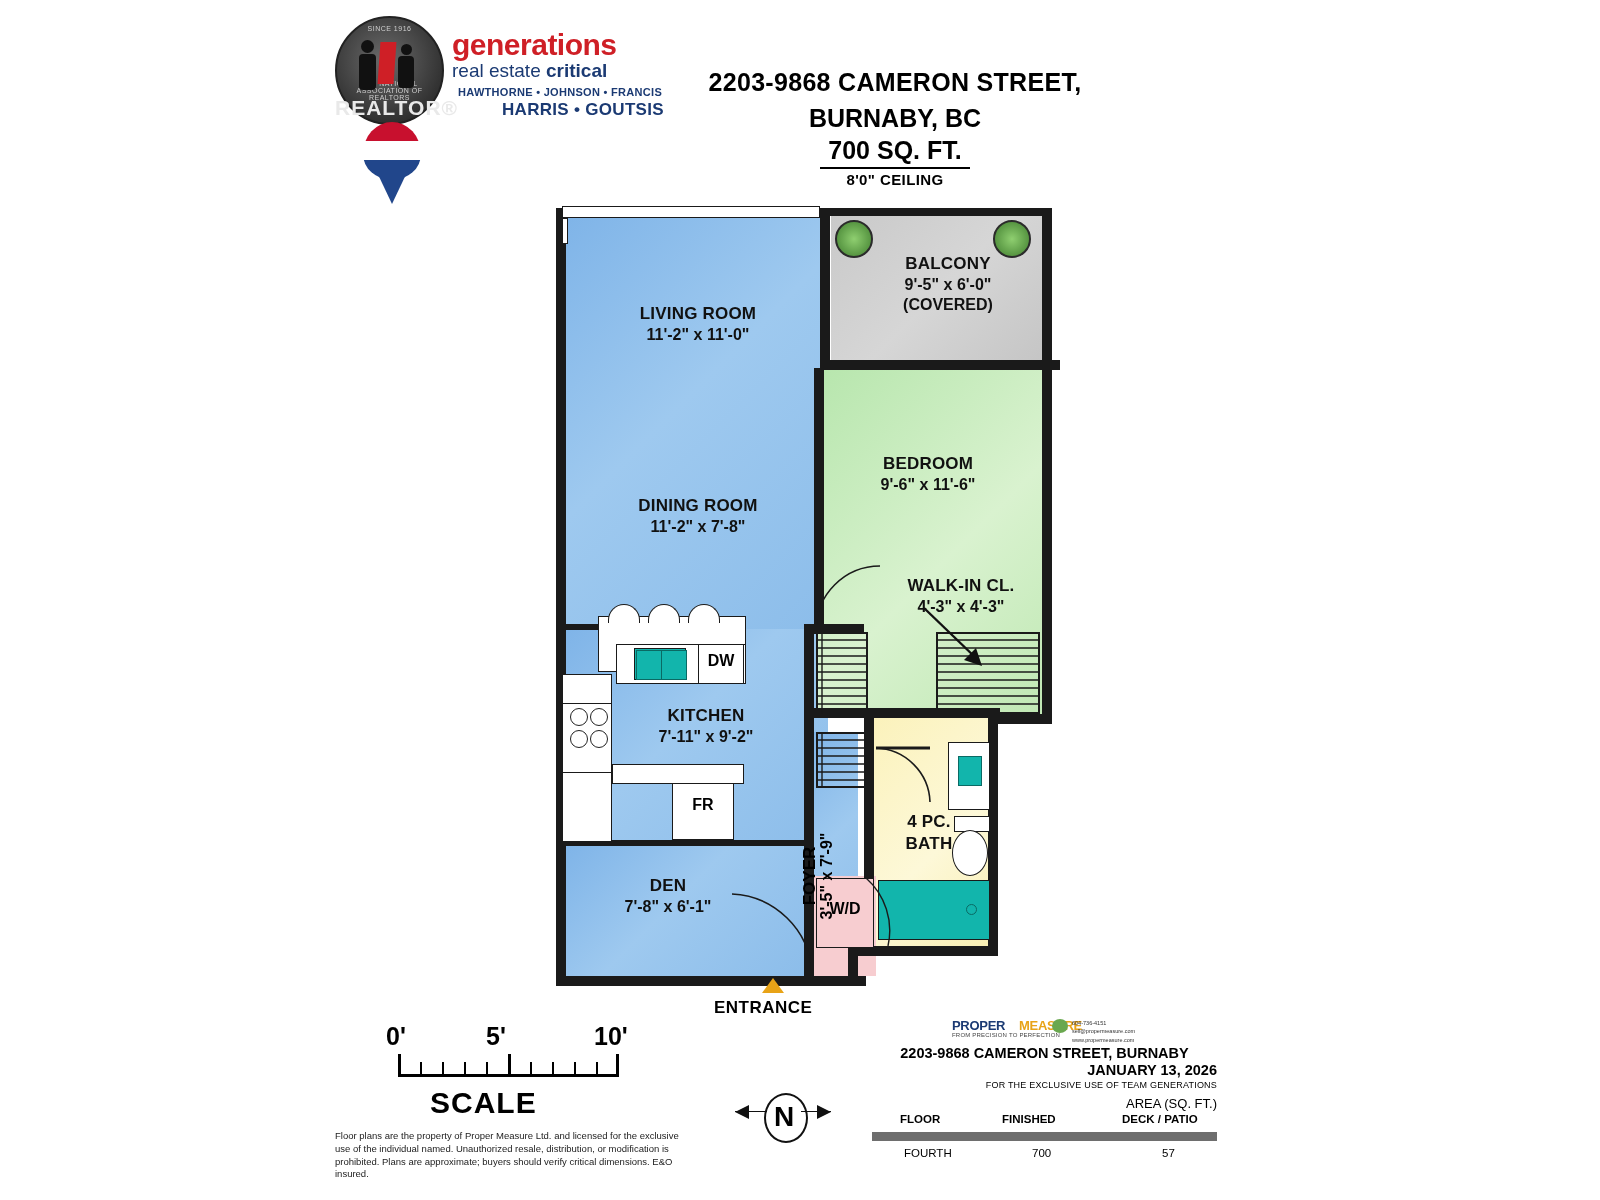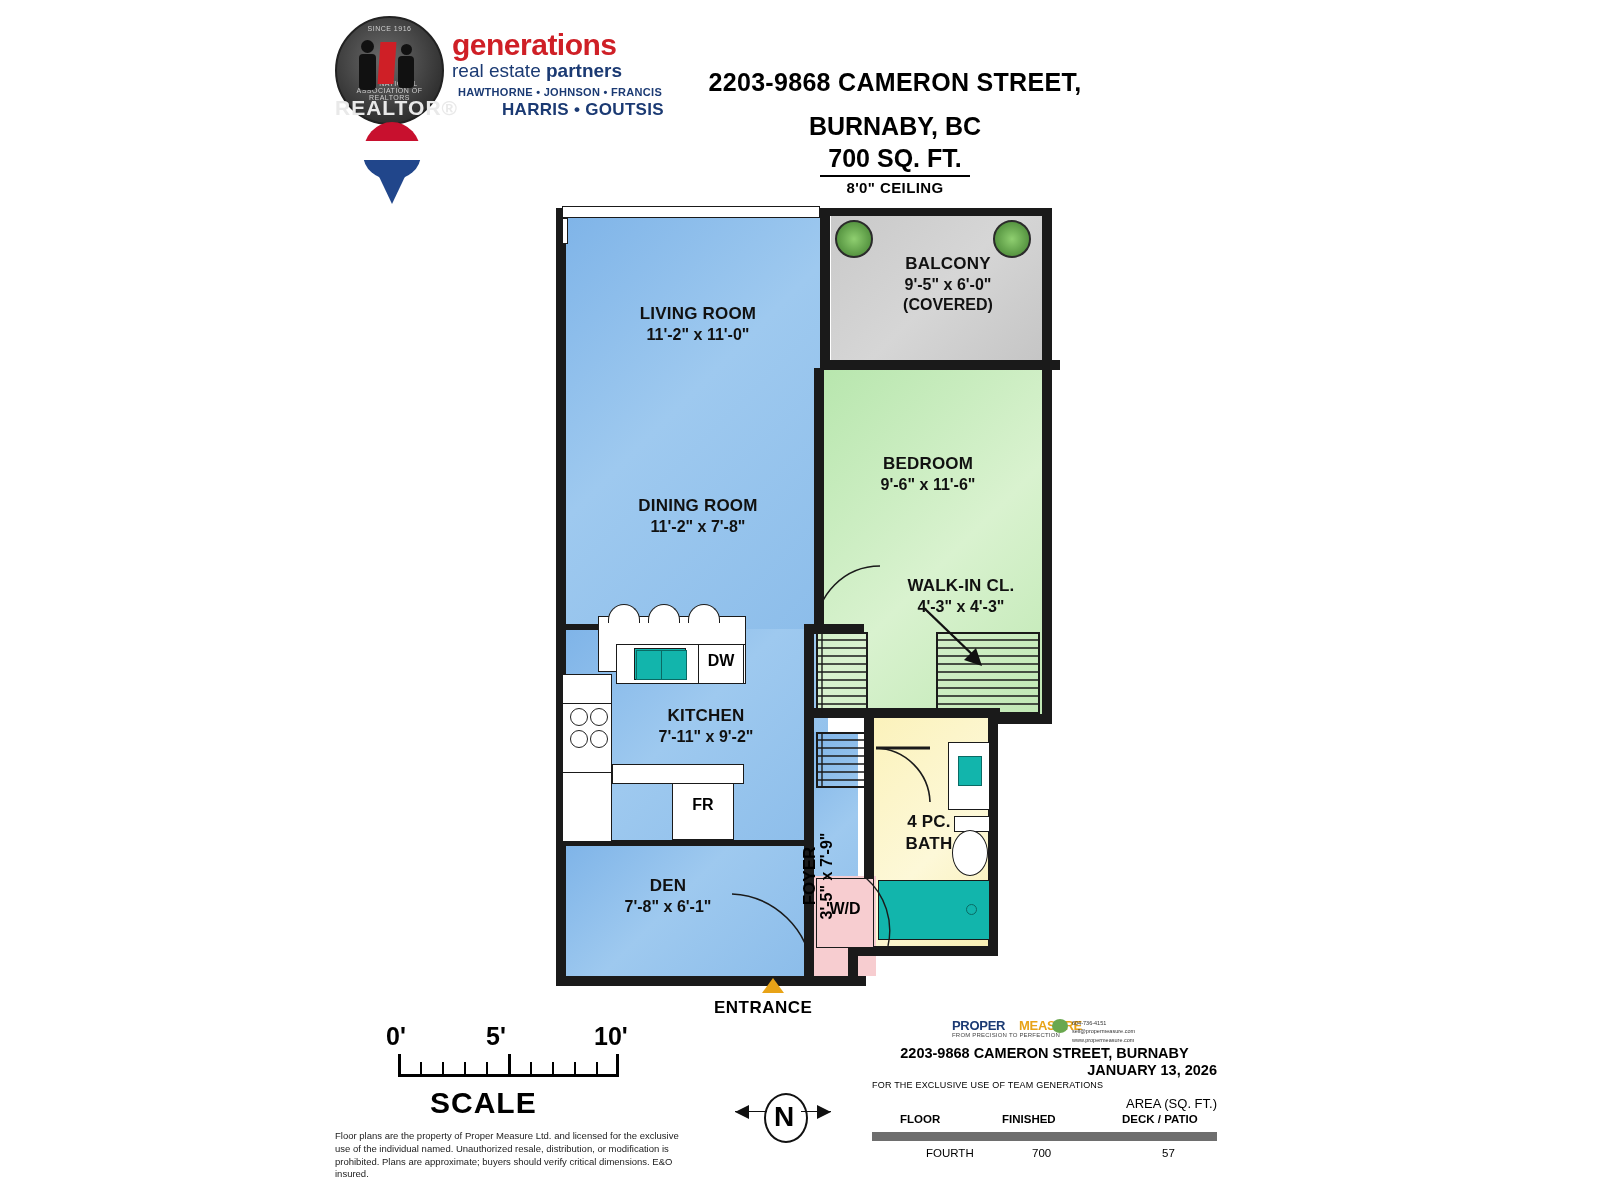--- a/index.html
+++ b/index.html
@@ -32,21 +32,21 @@
   #pin .body{position:absolute;left:0;top:0;width:58px;height:58px;border-radius:50% 50% 50% 50%/55% 55% 45% 45%;overflow:hidden;}
   #pin .s1{position:absolute;left:0;top:0;width:58px;height:19px;background:#c8102e;}
   #pin .s2{position:absolute;left:0;top:19px;width:58px;height:19px;background:#ffffff;}
   #pin .s3{position:absolute;left:0;top:38px;width:58px;height:20px;background:#21468b;}
   #pin .tip{position:absolute;left:11px;top:44px;width:36px;height:38px;
      background:linear-gradient(#21468b,#21468b);clip-path:polygon(0 0,100% 0,50% 100%);}
 
   
   #title-block{left:700px;top:68px;width:390px;text-align:center;}
   #title-block .l1{font-size:25px;font-weight:bold;letter-spacing:.3px;}
-  #title-block .l2{font-size:25px;font-weight:bold;margin-top:15px;}
+  #title-block .l2{font-size:25px;font-weight:bold;margin-top:7px;}
   #title-block .l3{font-size:25px;font-weight:bold;margin-top:3px;}
   #title-block .rule{width:150px;height:2px;background:#000;margin:2px auto 2px;}
   #title-block .l4{font-size:15px;font-weight:bold;letter-spacing:.4px;}
 
   
   #plan{left:548px;top:204px;width:520px;height:790px;}
 
   .wall{position:absolute;background:#1a1a1a;}
   .room{position:absolute;}
   .lbl{position:absolute;text-align:center;font-weight:bold;color:#111;}
@@ -86,21 +86,21 @@
   
   #footer{left:872px;top:1018px;width:345px;}
   #pm-logo{position:relative;height:26px;}
   #pm-logo .pm1{position:absolute;left:80px;top:0;font-size:13px;font-weight:bold;color:#1b3a73;letter-spacing:-.3px;}
   #pm-logo .pm2{position:absolute;left:147px;top:0;font-size:13px;font-weight:bold;color:#e8a317;letter-spacing:-.3px;}
   #pm-logo .pmdot{position:absolute;left:180px;top:1px;width:16px;height:14px;border-radius:50%;background:#6aa84f;}
   #pm-logo .pm3{position:absolute;left:80px;top:14px;font-size:6px;color:#444;letter-spacing:.2px;}
   #pm-logo .pm4{position:absolute;left:200px;top:1px;font-size:5.5px;color:#333;line-height:1.5;}
   #footer .f-addr{text-align:center;font-size:14.5px;font-weight:bold;margin-top:1px;}
   #footer .f-date{text-align:right;font-size:14.5px;font-weight:bold;margin-top:1px;}
-  #footer .f-excl{text-align:left;font-size:9px;margin-top:2px;letter-spacing:.2px;}
+  #footer .f-excl{text-align:right;font-size:9px;margin-top:2px;letter-spacing:.2px;}
   #footer .f-area{text-align:right;font-size:13px;margin-top:6px;}
   #footer .f-head{position:relative;height:18px;margin-top:2px;font-size:11.5px;font-weight:bold;}
   #footer .f-head span{position:absolute;}
   #footer .bar{height:9px;background:#6e6e6e;margin-top:1px;}
   #footer .f-row{position:relative;height:20px;font-size:11.5px;margin-top:6px;}
   #footer .f-row span{position:absolute;}
 
   #entrance-lbl{left:714px;top:998px;font-size:17px;font-weight:bold;letter-spacing:.5px;}
   #entrance-tri{left:762px;top:978px;width:0;height:0;border-left:11px solid transparent;border-right:11px solid transparent;border-bottom:15px solid #e8a317;}
 </style>
@@ -126,21 +126,21 @@
   <div class="body">
       <div class="s1"></div>
       <div class="s2"></div>
       <div class="s3"></div>
     </div>
   <div class="tip"></div>
 </div>
 
 <div class="abs" id="gen-name">generations</div>
 <div class="abs" id="gen-sub">
-  <span>real estate </span><b>partners</b>
+  <span>real estate </span><b>critical</b>
 </div>
 <div class="abs" id="gen-names1">HAWTHORNE • JOHNSON • FRANCIS</div>
 <div class="abs" id="gen-names2">HARRIS • GOUTSIS</div>
 
 <div class="abs" id="title-block">
   <div class="l1">2203-9868 CAMERON STREET,</div>
   <div class="l2">BURNABY, BC</div>
   <div class="l3">700 SQ. FT.</div>
   <div class="rule"></div>
   <div class="l4">8'0" CEILING</div>
@@ -383,17 +383,17 @@
   <div class="f-date">JANUARY 13, 2026</div>
   <div class="f-excl">FOR THE EXCLUSIVE USE OF TEAM GENERATIONS</div>
   <div class="f-area">AREA (SQ. FT.)</div>
   <div class="f-head">
     <span style="left:28px;">FLOOR</span>
     <span style="left:130px;">FINISHED</span>
     <span style="left:250px;">DECK / PATIO</span>
   </div>
   <div class="bar"></div>
   <div class="f-row">
-    <span style="left:26px;padding-left:28px;">FOURTH</span>
+    <span style="left:4px;padding-left:28px;">FOURTH</span>
     <span style="left:160px;">700</span>
     <span style="left:290px;">57</span>
   </div>
 </div>
 
 </body></html>

